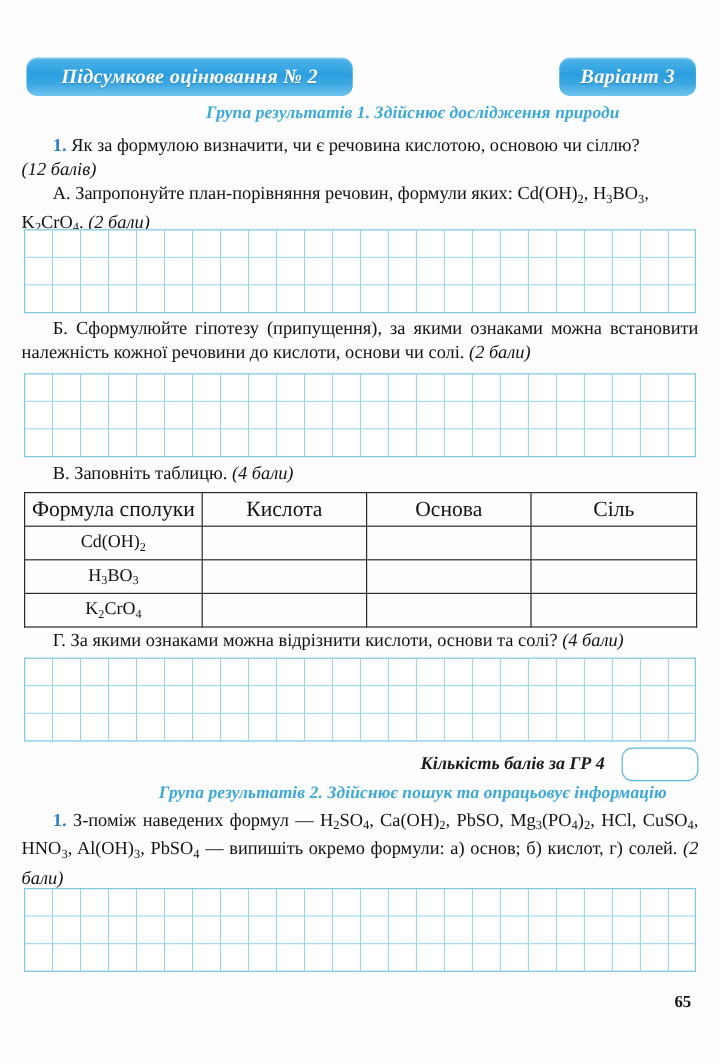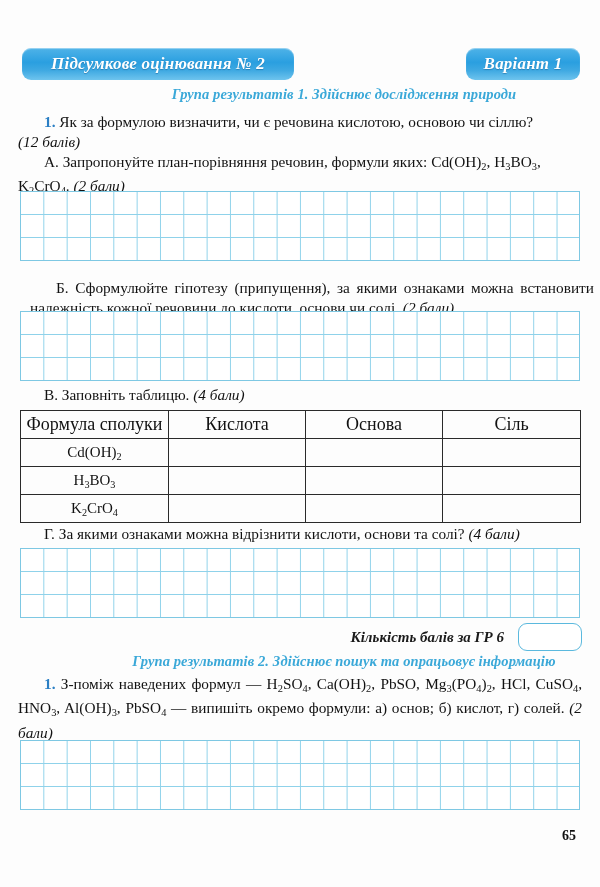--- a/index.html
+++ b/index.html
@@ -158,21 +158,21 @@
     color: #111;
   }
 </style>
 </head>
 <body>
 
 <div class="page">
 
   <div class="header-row">
     <div class="badge badge-left">Підсумкове оцінювання № 2</div>
-    <div class="badge badge-right">Варіант 1</div>
+    <div class="badge badge-right">Варіант 3</div>
   </div>
 
   <div class="group-heading" id="gh1">Група результатів 1. Здійснює дослідження природи</div>
 
   <div class="para" style="top:112px;">
     <span class="ind"></span><span class="num-bold">1.</span>
     <span>Як за формулою визначити, чи є речовина кислотою, основою чи сіллю?</span><br>
     <span class="pts">(12 балів)</span>
   </div>
 
@@ -180,21 +180,21 @@
     <span class="ind"></span><span>А.</span>
     <span>Запропонуйте план-порівняння речовин, формули яких:</span>
     <span><span>Cd(OH)</span><sub>2</sub></span>,
     <span><span>H</span><sub>3</sub><span>BO</span><sub>3</sub></span>,<br>
     <span><span>K</span><sub>2</sub><span>CrO</span><sub>4</sub></span>.
     <span class="pts">(2 бали)</span>
   </div>
 
   <div class="grid rows3" style="top:191px; width:560px;"></div>
 
-  <div class="para" style="top:278px;margin-left:12px;">
+  <div class="para" style="top:264px;">
     <span class="ind"></span><span>Б.</span>
     <span>Сформулюйте гіпотезу (припущення), за якими ознаками можна встановити належність кожної речовини до кислоти, основи чи солі.</span>
     <span class="pts">(2 бали)</span>
   </div>
 
   <div class="grid rows3" style="top:311px; width:560px;"></div>
 
   <div class="para" style="top:385px;">
     <span class="ind"></span><span>В.</span>
     <span>Заповніть таблицю.</span>
@@ -240,21 +240,21 @@
 
   <div class="para" style="top:524px;">
     <span class="ind"></span><span>Г.</span>
     <span>За якими ознаками можна відрізнити кислоти, основи та солі?</span>
     <span class="pts">(4 бали)</span>
   </div>
 
   <div class="grid rows3" style="top:548px; width:560px;"></div>
 
   <div class="score-line" style="top:622px;">
-    <span class="score-label">Кількість балів за ГР 6</span>
+    <span class="score-label">Кількість балів за ГР 4</span>
     <span class="score-box"></span>
   </div>
 
   <div class="group-heading" id="gh2">Група результатів 2. Здійснює пошук та опрацьовує інформацію</div>
 
   <div class="para" style="top:674px;">
     <span class="ind"></span><span class="num-bold">1.</span>
     <span>З-поміж наведених формул —</span>
     <span>H<sub>2</sub>SO<sub>4</sub></span>,
     <span>Ca(OH)<sub>2</sub></span>,

